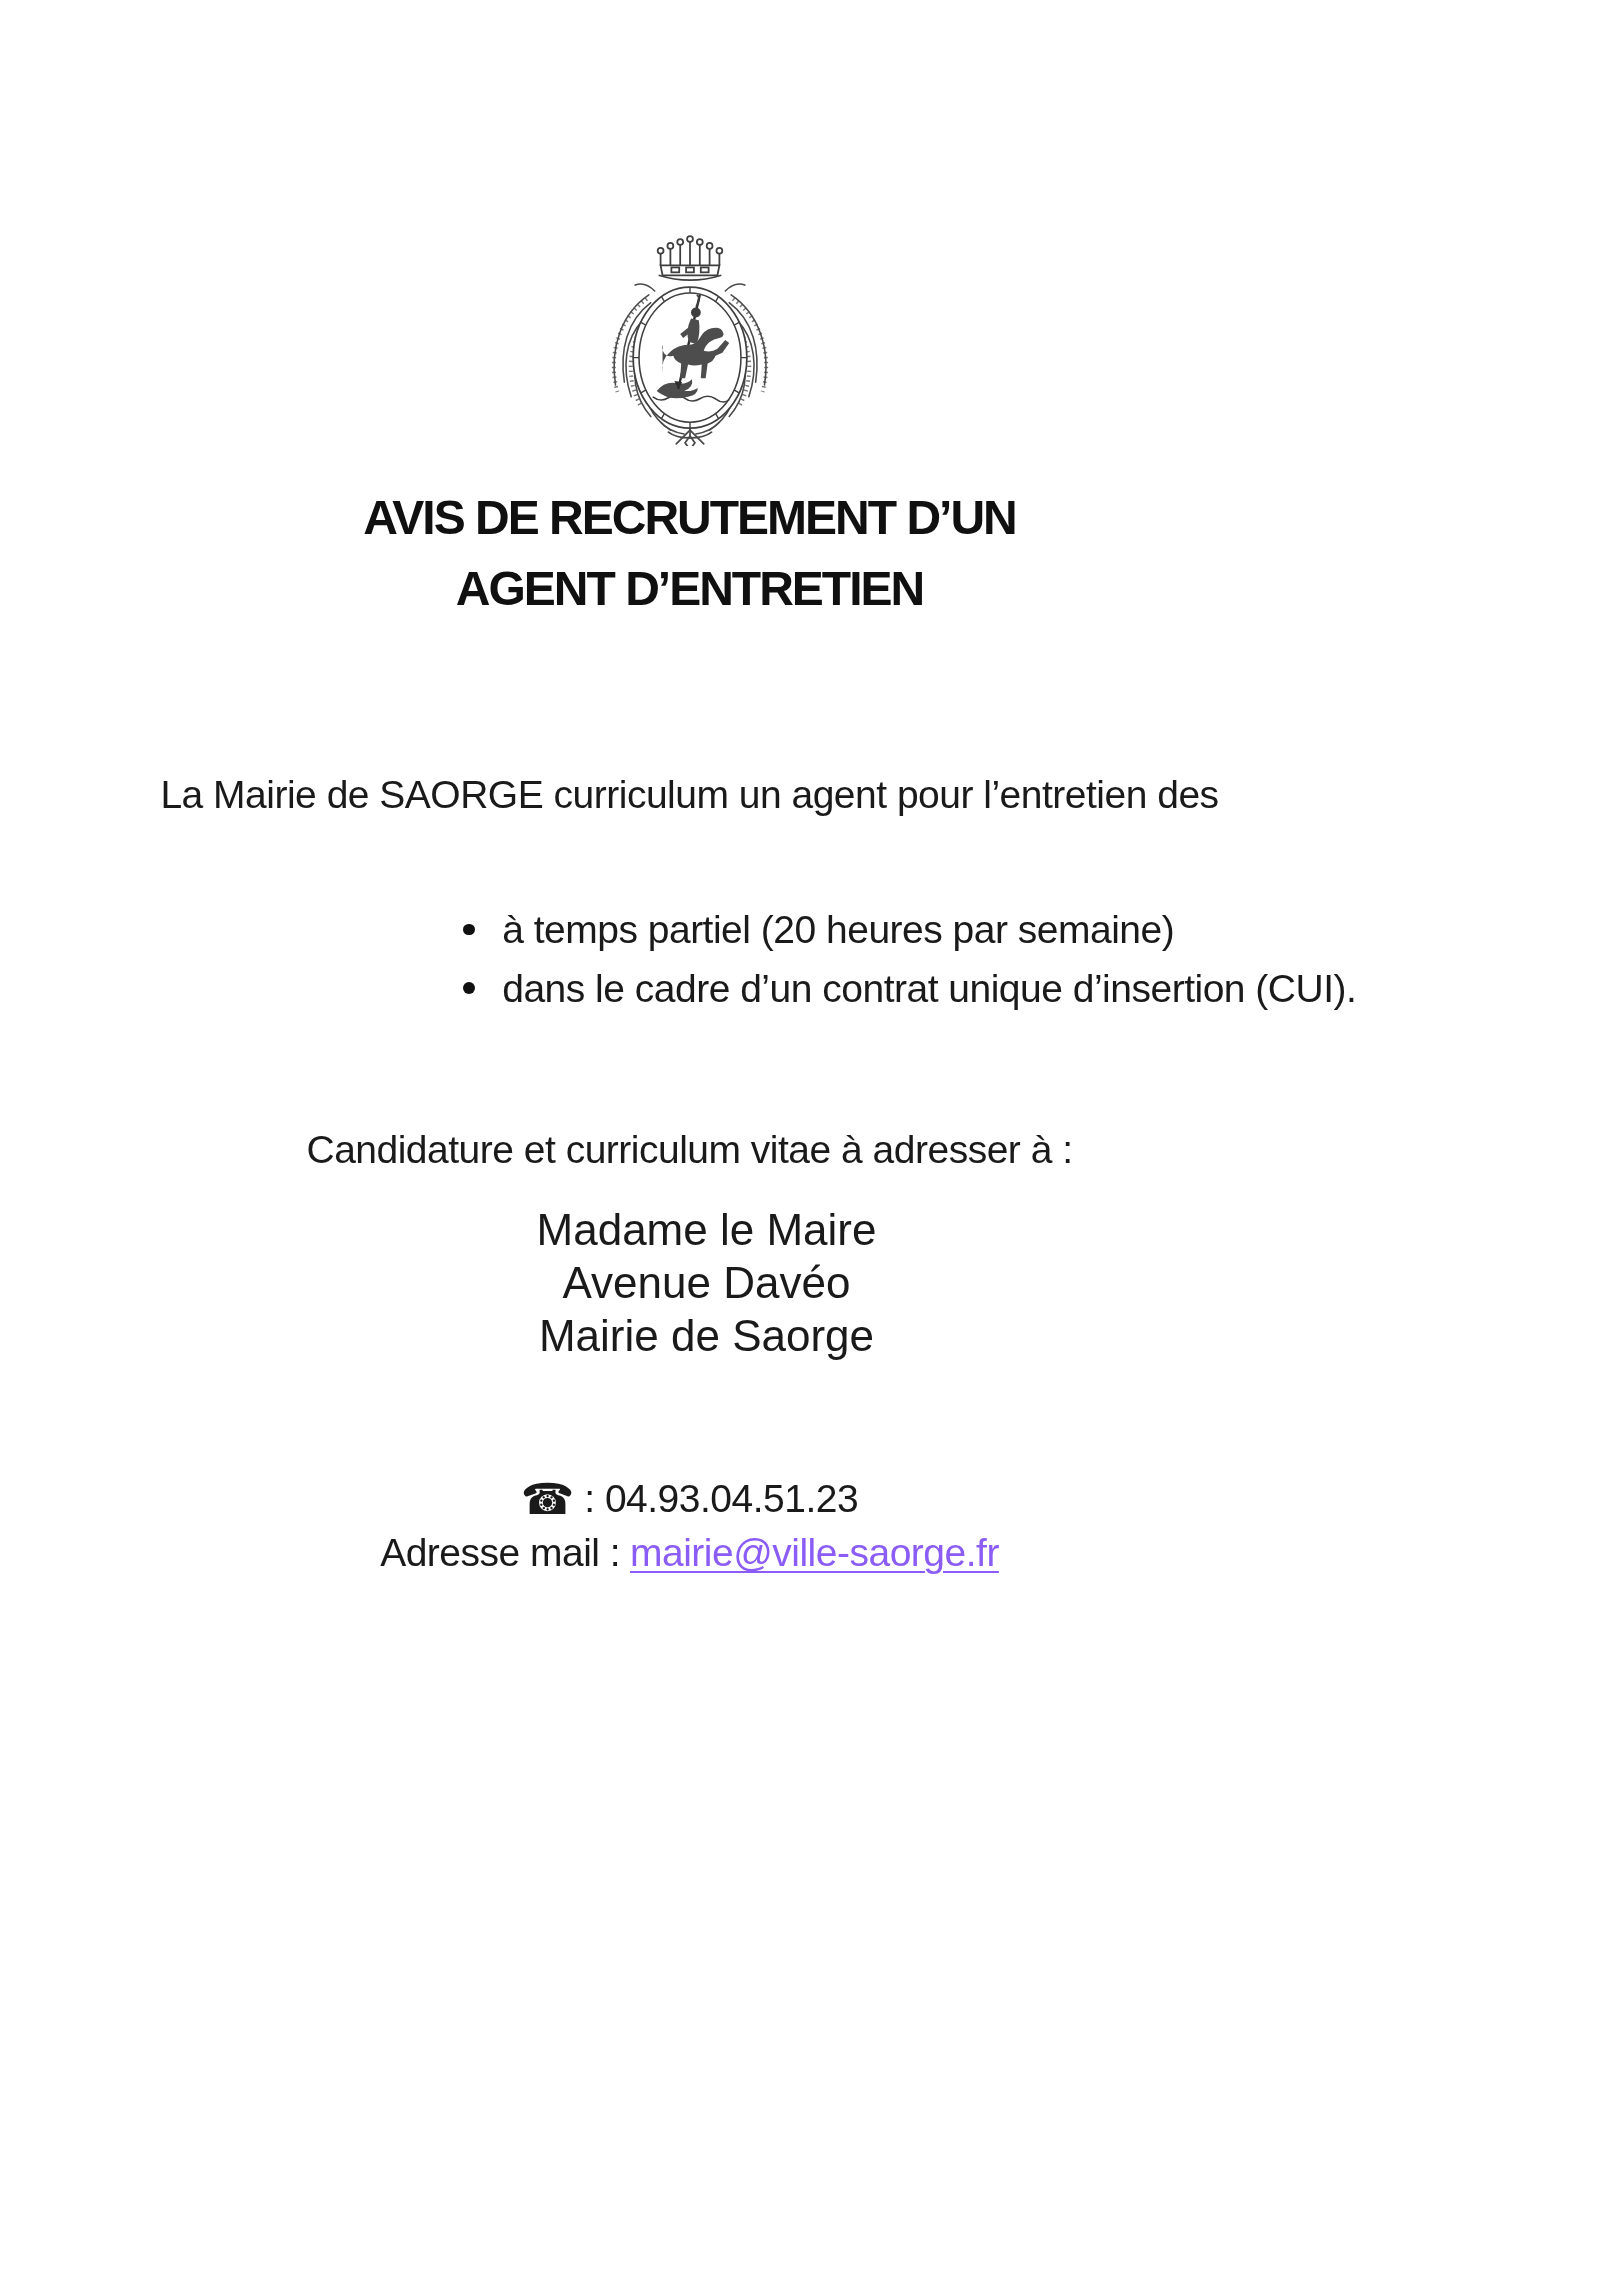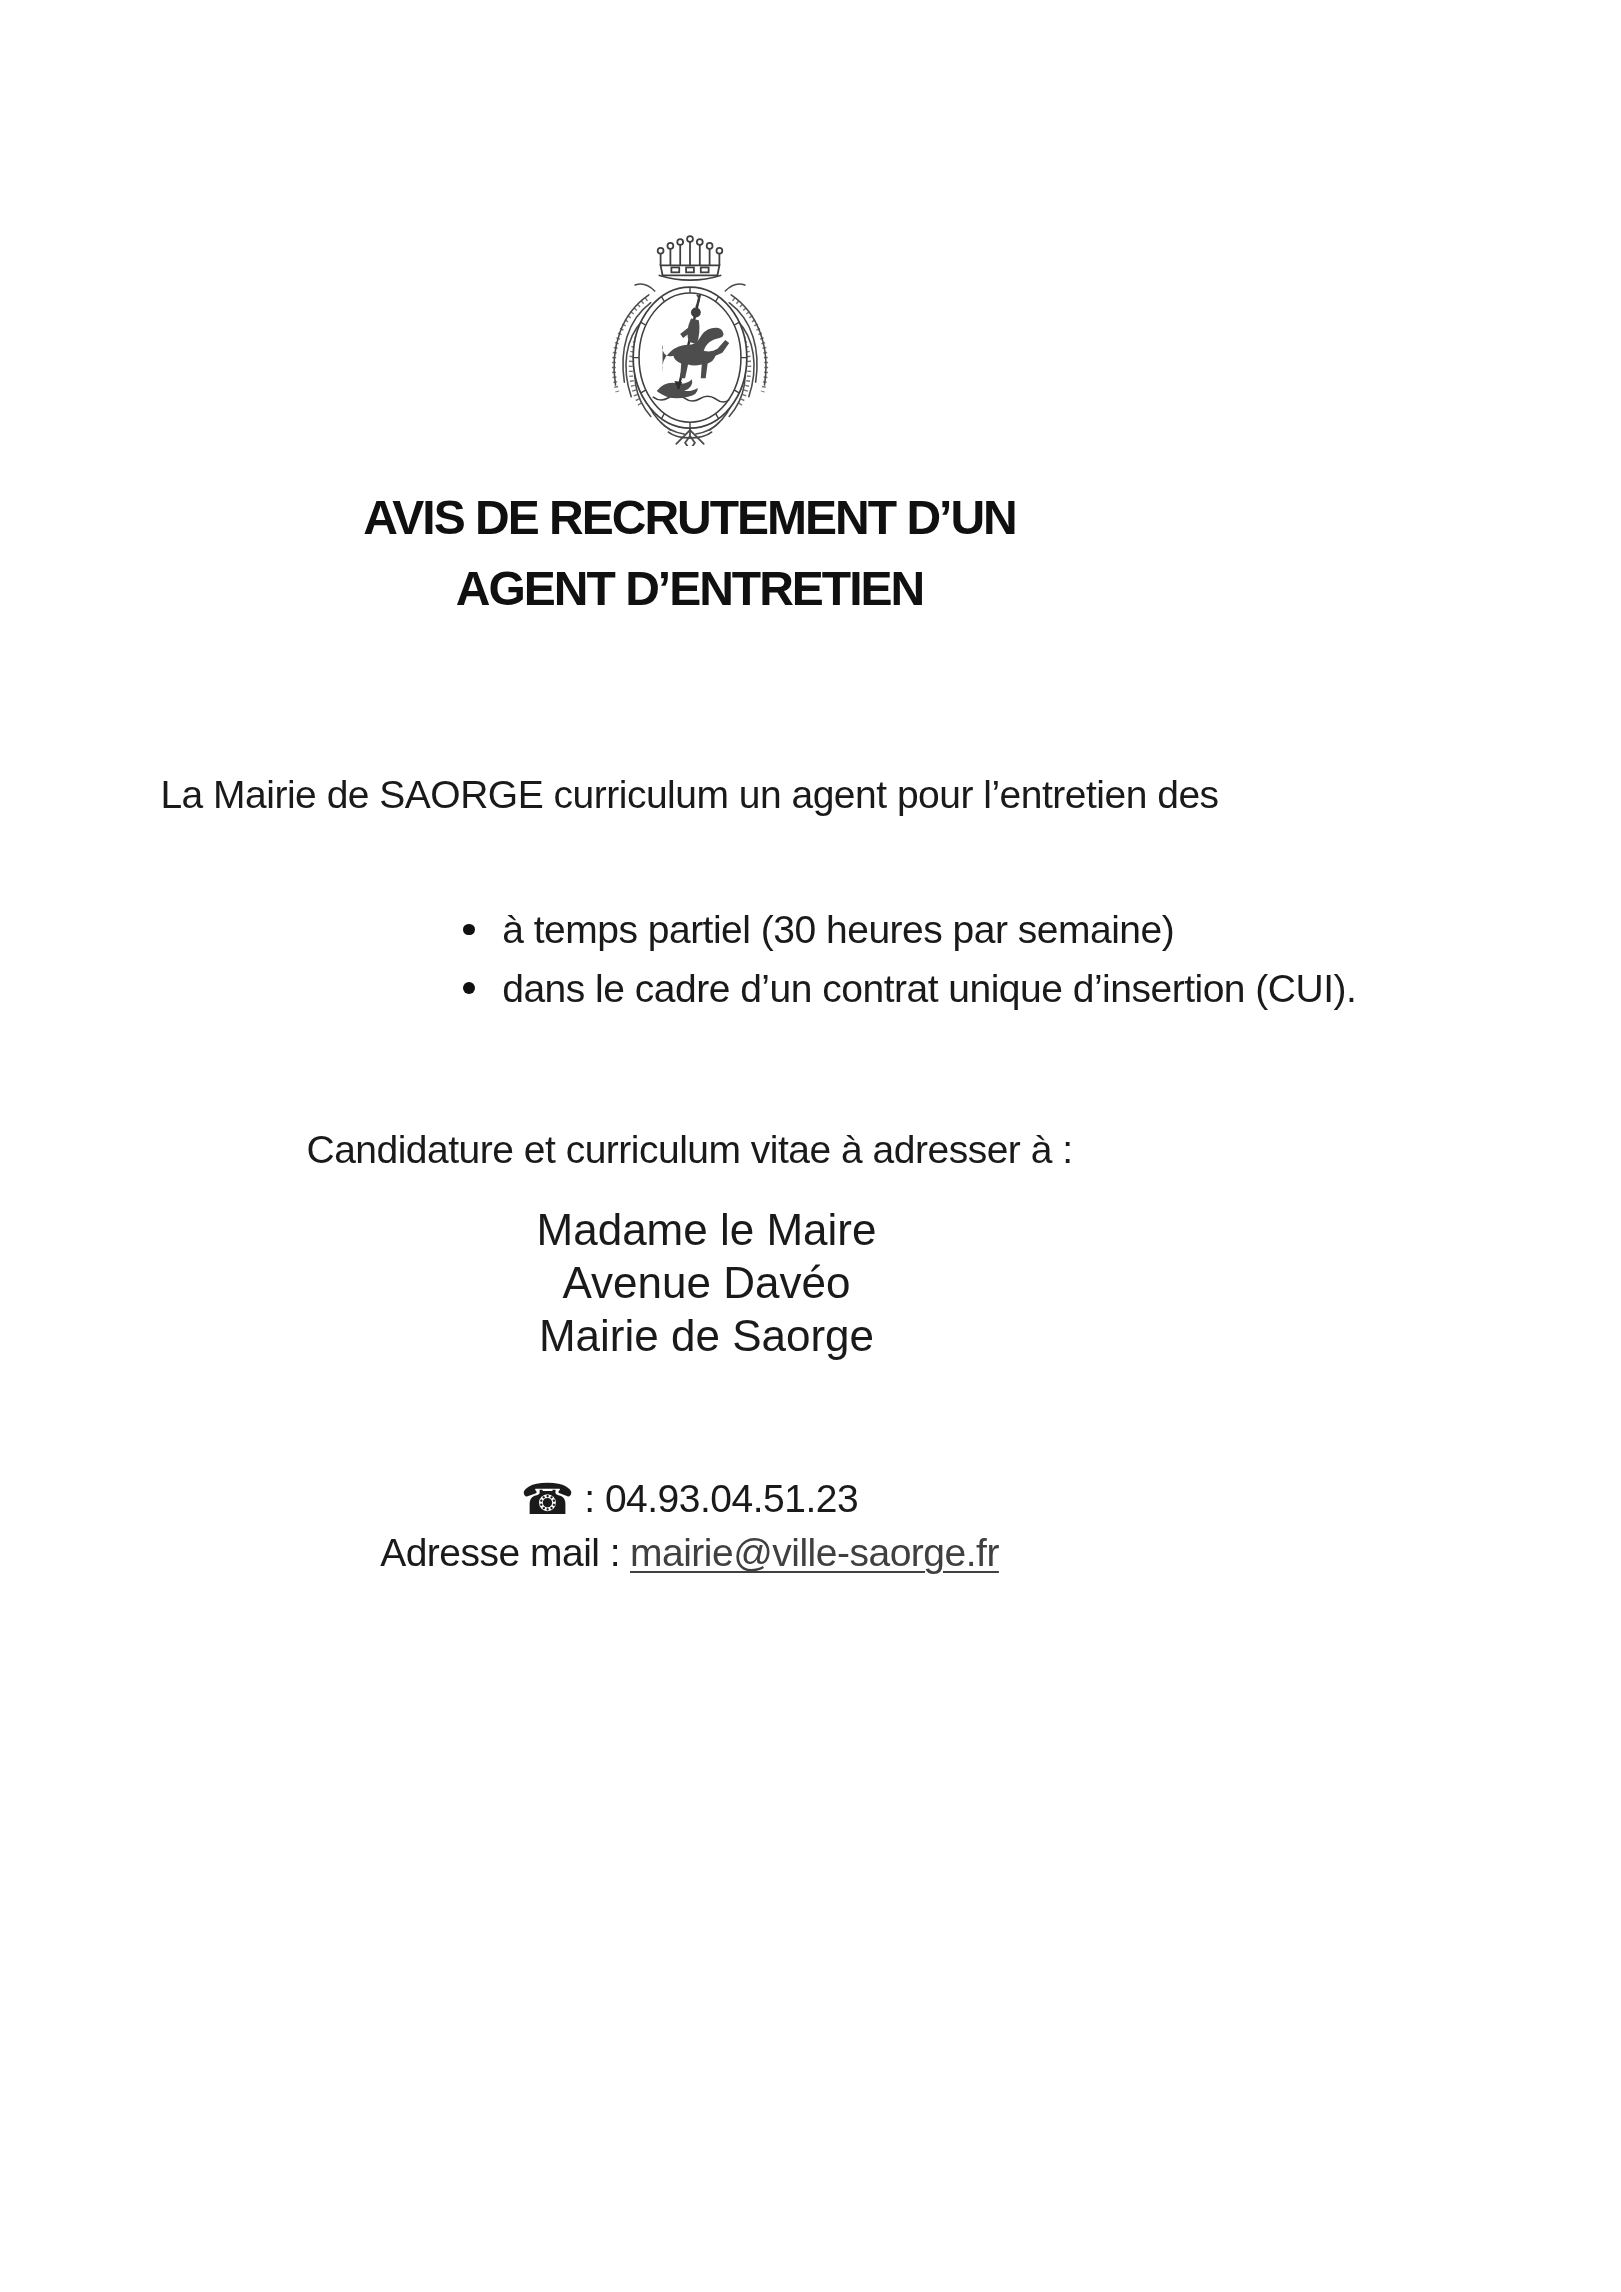--- a/index.html
+++ b/index.html
@@ -197,38 +197,38 @@
     <div>AGENT D’ENTRETIEN</div>
   </div>
 
   <div class="intro">
     <div>La Mairie de SAORGE curriculum un agent pour l’entretien des</div>
   </div>
 
   <div class="bullets">
     <div class="bullet-row">
       <span class="bullet-dot"></span>
-      <span>à temps partiel (30 heures par semaine)</span>
+      <span>à temps partiel (20 heures par semaine)</span>
     </div>
     <div class="bullet-row">
       <span class="bullet-dot"></span>
       <span>dans le cadre d’un contrat unique d’insertion (CUI).</span>
     </div>
   </div>
 
   <div class="candidature">Candidature et curriculum vitae à adresser à :</div>
 
   <div class="address">
     <div>Madame le Maire</div>
     <div>Avenue Davéo</div>
     <div>Mairie de Saorge</div>
   </div>
 
   <div class="phone-line">
     <span class="phone-glyph">☎</span><span class="phone-number">: 04.93.04.51.23</span>
   </div>
 
   <div class="email-line">
-    <span class="email-label">Adresse mail :</span><a class="email-link" style="color: #404040;">mairie@ville-saorge.fr</a>
+    <span class="email-label">Adresse mail :</span><a class="email-link" style="color: #8b5cf6;">mairie@ville-saorge.fr</a>
   </div>
 
 </div>
 
 
 </body></html>

